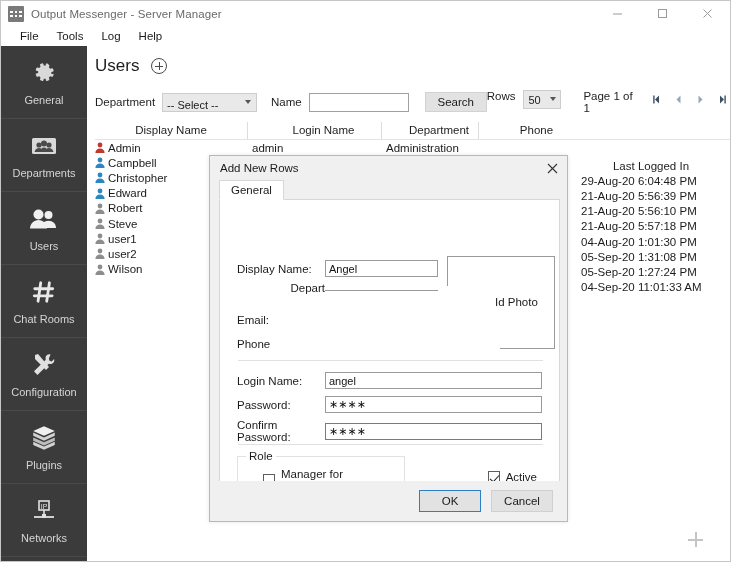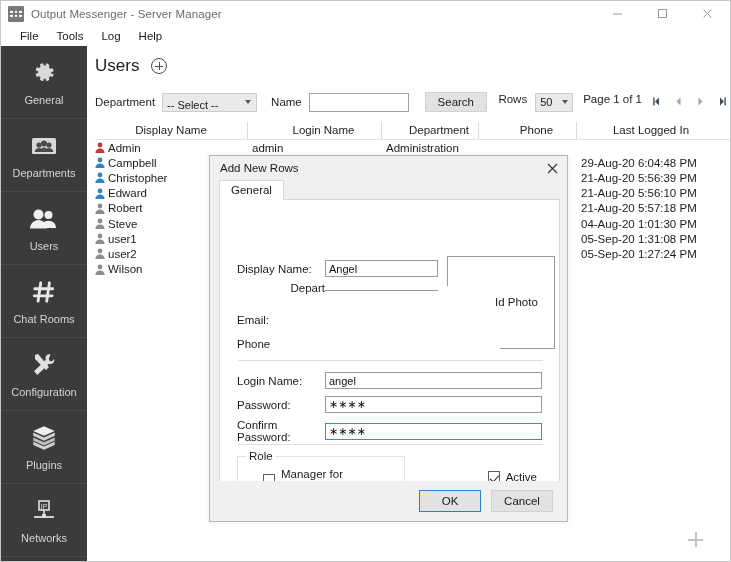--- a/index.html
+++ b/index.html
@@ -216,21 +216,21 @@
   .th {
     padding-left: 18px;
     border-left: 1px solid #dcdcdc;
     line-height: 16px;
   }
   .th:first-child { border-left: none; padding-left: 0; }
   .col-display { width: 152px; }
   .col-login   { width: 134px; }
   .col-dept    { width: 97px;  }
   .col-phone   { width: 98px;  }
-  .col-last    { width: 131px; }
+  .col-last    { width: 131px; margin-top: 36px; }
 
   .trow {
     display: flex;
     height: 15.2px;
     font-size: 11.5px;
     color: #1b1b1b;
     align-items: center;
   }
   .td { padding-left: 5px; overflow: hidden; white-space: nowrap; }
   .td:first-child { padding-left: 0; display: flex; align-items: center; gap: 3px; }
@@ -522,21 +522,21 @@
       <span class="flabel" style="margin-left:14px;">Name</span>
       <input class="text-input name-input" type="text" value="" style="">
       <div class="btn-gray" style="margin-left:16px;">Search</div>
 
       <div class="pager">
         <span class="flabel" style="margin-right:2px;">Rows</span>
         <div class="rows-select">
           <span>50</span>
           <span class="chev"></span>
         </div>
-        <span class="page-text" style="margin-left:4px;">Page 1 of 1</span>
+        <span class="page-text" style="margin-left:16px;">Page 1 of 1</span>
         <div class="nav-btn">
           <svg width="11" height="11" viewBox="0 0 11 11">
               <path d="M8 1.5L4 5.5l4 4z" fill="currentColor"></path>
               <rect x="2.2" y="1.5" width="1.4" height="8" fill="currentColor"></rect>
             </svg>
         </div>
         <div class="nav-btn dim">
           <svg width="11" height="11" viewBox="0 0 11 11">
               <path d="M7.5 1.5L3.5 5.5l4 4z" fill="currentColor"></path>
             </svg>
@@ -672,20 +672,21 @@
             <div class="td col-display">
               <svg class="user-ico" viewBox="0 0 10 11">
                 <circle cx="5" cy="3" r="2.4" fill="#8d8d8d"></circle>
                 <path d="M0.4 11c0-2.8 2-4.5 4.6-4.5S9.6 8.2 9.6 11z" fill="#8d8d8d"></path>
               </svg>
               <span>Wilson</span>
             </div>
             <div class="td col-login"></div>
             <div class="td col-dept"></div>
             <div class="td col-phone"></div>
+            <div class="td col-last">04-Sep-20 11:01:33 AM</div>
           </div>
         </div>
     </div>
 
     <div class="corner-plus"></div>
   </div>
 
   <div class="dialog">
     <div class="dlg-title">Add New Rows</div>
     <div class="dlg-close">

